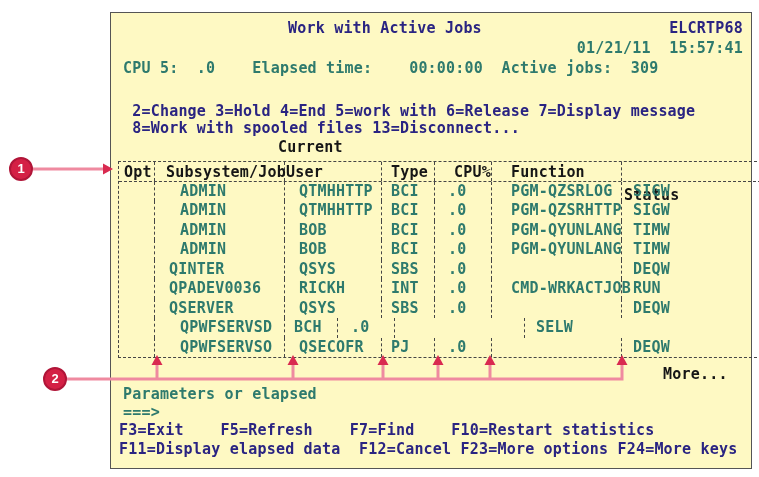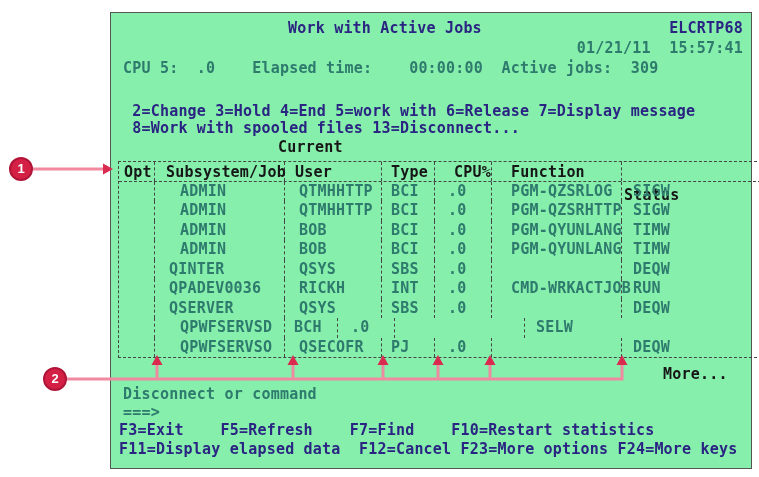--- a/index.html
+++ b/index.html
@@ -3,21 +3,21 @@
 <meta charset="utf-8">
 <style>
   * { margin:0; padding:0; box-sizing:border-box; }
   html,body { width:759px; height:477px; background:#ffffff; overflow:hidden;
               font-family:"DejaVu Sans Mono", monospace; }
   .stage { position:relative; width:759px; height:477px; background:#ffffff; }
 
   
   .screen {
     position:absolute; left:110px; top:12px; width:642px; height:457px;
-    background:#86efac; border:1px solid #555;
+    background:#fef9c3; border:1px solid #555;
     font-size:15px; font-weight:bold; letter-spacing:0.2px; line-height:16px;
   }
   .line { position:absolute; white-space:pre; }
   .navy { color:#2a2482; }
   .teal { color:#2e7a6d; }
   .blk  { color:#161616; }
 
   
   .jobs-table {
     position:absolute; left:7px; top:148px; width:644px; height:197px;
@@ -30,21 +30,21 @@
   .job-row .cell { line-height:19.4px; }
   .col-opt    { width:36px; }
   .col-subsys { width:130px; }
   .col-user   { width:97px; }
   .col-type   { width:53px; }
   .col-cpu    { width:57px; }
   .col-func   { width:130px; }
   .col-status { flex:1; border-right:none; }
   .hdr.col-opt    { padding-left:5px; }
   .hdr.col-subsys { padding-left:11px; }
-  .hdr.col-user   { padding-left:10px; }
+  .hdr.col-user   { padding-left:1px; }
   .hdr.col-type   { padding-left:9px; }
   .hdr.col-cpu    { padding-left:11px;text-align:right; }
   .hdr.col-func   { padding-left:19px; }
   .hdr.col-status { padding-left:2px;margin-top:23px; }
   .job-row .col-user   { padding-left:14px; }
   .job-row .col-type   { padding-left:9px; }
   .job-row .col-cpu    { padding-left:13px; }
   .job-row .col-func   { padding-left:19px; }
   .job-row .col-status { padding-left:11px; }
   .indent-subsystem { padding-left:14px; }
@@ -167,21 +167,21 @@
             <div class="cell col-type">PJ</div>
             <div class="cell col-cpu">.0</div>
             <div class="cell col-func"></div>
             <div class="cell col-status">DEQW</div>
           </div>
         </div>
     </div>
 
     <div class="line blk" style="left:552px; top:353px;">More...</div>
 
-    <div class="line teal" style="left:12px; top:373px;">Disconnect or command</div>
+    <div class="line teal" style="left:12px; top:373px;">Parameters or elapsed</div>
     <div class="line teal" style="left:12px; top:391px;">===&gt;</div>
 
     <div class="line navy" style="left:8px; top:409px;text-align:center;">F3=Exit    F5=Refresh    F7=Find    F10=Restart statistics</div>
     <div class="line navy" style="left:8px; top:428px;">F11=Display elapsed data  F12=Cancel F23=More options F24=More keys</div>
   </div>
 
   <svg class="annot-svg" viewBox="0 0 759 477">
 
     <g>
       <line x1="33" y1="169" x2="103" y2="169" stroke="#ef8aa0" stroke-width="3"></line>

